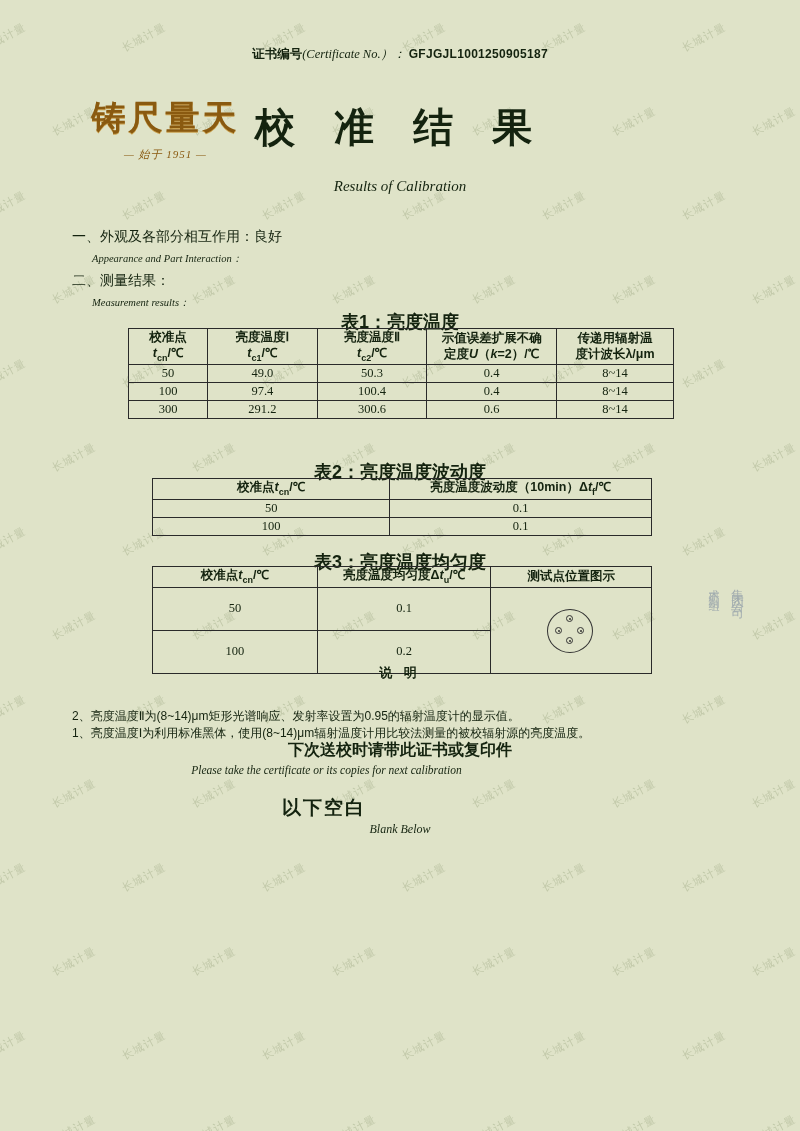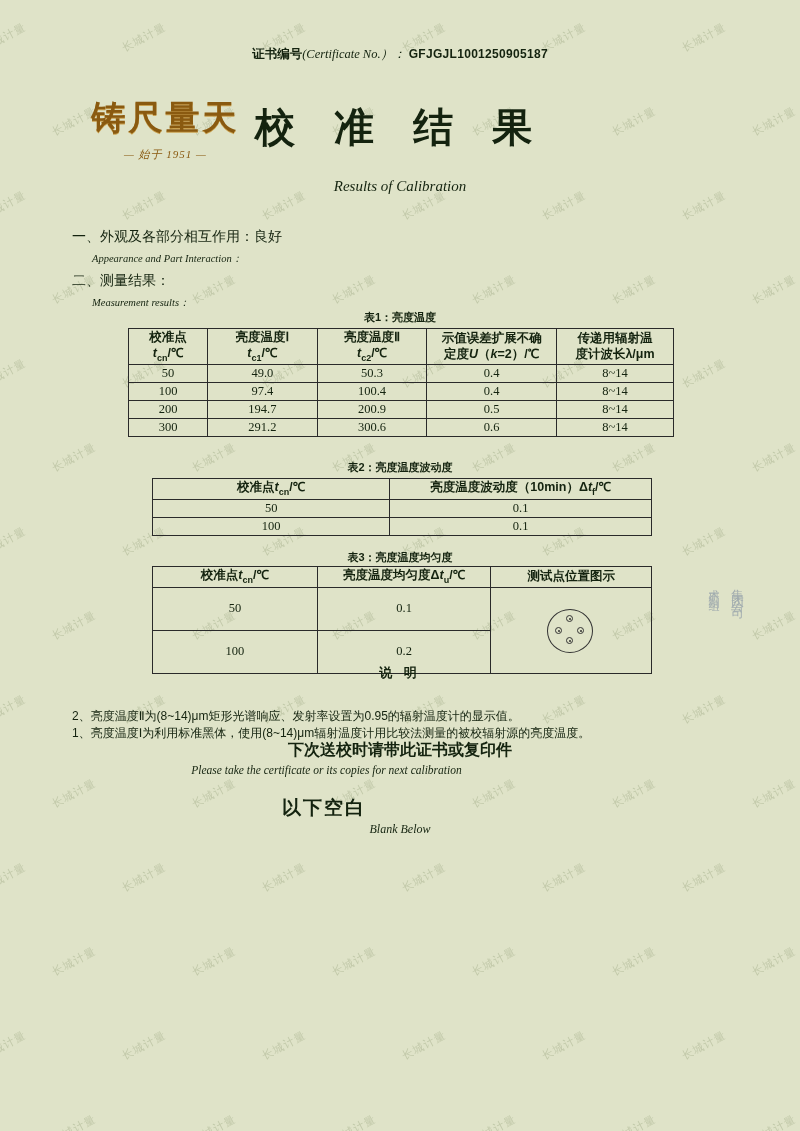--- a/index.html
+++ b/index.html
@@ -62,21 +62,21 @@
   }
 
   .sec{
     position:absolute;font-size:14px;
   }
   .sec-en{
     position:absolute;font-size:10.5px;font-style:italic;
   }
 
   .tbl-cap{
-    position:absolute;width:800px;text-align:center;font-size:11px;font-weight:bold;
+    position:absolute;width:800px;text-align:center;font-size:18px;font-weight:bold;
     font-family:"Liberation Sans", sans-serif;
   }
 
   table.grid{
     position:absolute;
     border-collapse:collapse;
     font-size:12.5px;
     background:transparent;
   }
   table.grid td,table.grid th{
@@ -289,27 +289,20 @@
         <td>8~14</td>
       </tr>
       <tr>
         <td>100</td>
         <td>97.4</td>
         <td>100.4</td>
         <td>0.4</td>
         <td>8~14</td>
       </tr>
       <tr>
-        <td>200</td>
-        <td>194.7</td>
-        <td>200.9</td>
-        <td>0.5</td>
-        <td>8~14</td>
-      </tr>
-      <tr>
         <td>300</td>
         <td>291.2</td>
         <td>300.6</td>
         <td>0.6</td>
         <td>8~14</td>
       </tr>
     </tbody>
       </table>
 
     <div class="tbl-cap" style="top:460px;">表2：亮度温度波动度</div>

